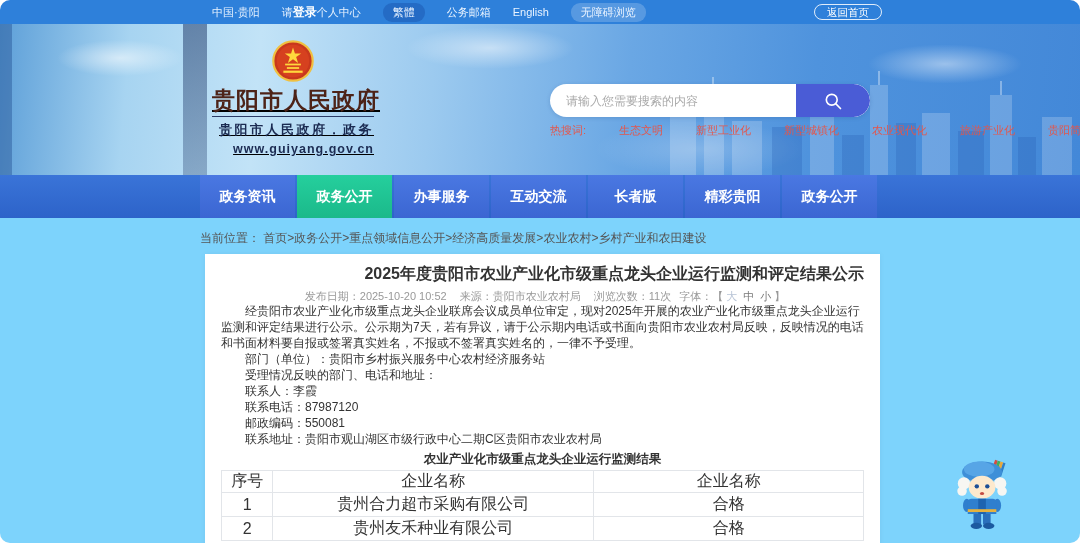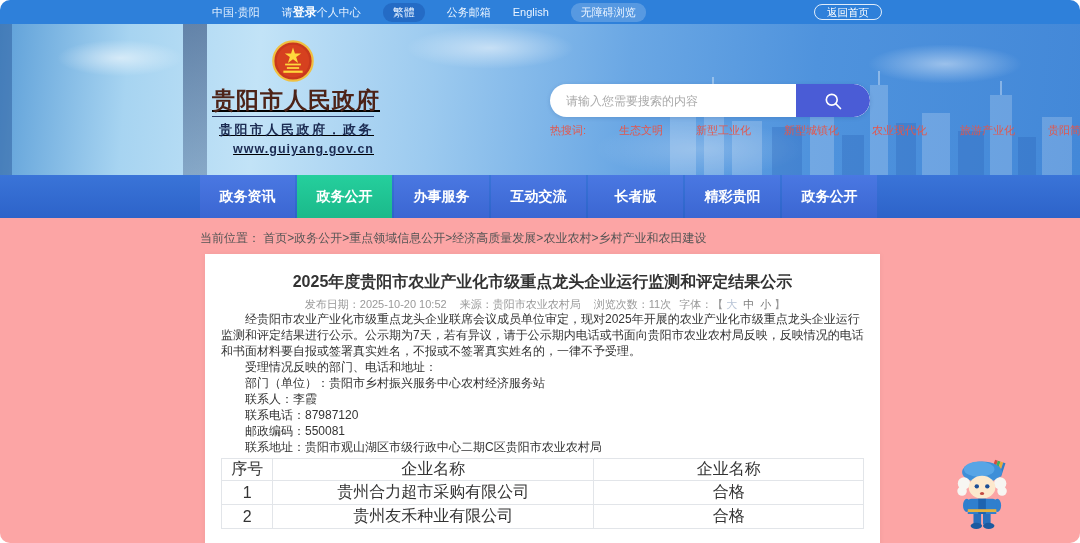--- a/index.html
+++ b/index.html
@@ -90,30 +90,30 @@
     padding-left: 200px; display: flex;
   }
   .nav-item {
     width: 95px; margin-right: 2px; display: flex; align-items: center; justify-content: center;
     color: #fff; font-size: 14px; font-weight: bold; cursor: pointer;
     background: linear-gradient(180deg, #4a78e2, #3b66d2);
   }
   .nav-item.active { background: linear-gradient(180deg, #25cf9d, #1bb98a); text-align: right; }
 
   
-  .content { position: relative; height: 325px; background: #fca5a5; }
+  .content { position: relative; height: 325px; background: #7dd3fc; }
   .breadcrumb { padding: 12px 0 0 200px; font-size: 12px; color: #555; line-height: 16px; }
   .breadcrumb .bc-path { cursor: pointer; }
 
   .card {
     margin: 8px 0 0 205px; width: 675px; height: 320px; background: #fff;
     padding: 4px 16px 0; box-shadow: 0 0 6px rgba(0,0,0,.05);
   }
   .article-title {
-    margin-top: 14px; text-align: center; font-size: 16px; font-weight: bold;
+    margin-top: 6px; text-align: right; font-size: 16px; font-weight: bold;
     color: #333; line-height: 20px;
   }
   .meta { margin-top: 6px; text-align: center; font-size: 11px; color: #999; line-height: 13px; }
   .meta span { margin: 0 5px; }
   .meta .fsz { margin: 0 3px; cursor: pointer; }
   .fsz-light { color: #b8c4d6; }
   .fsz-dark { color: #777; }
   .meta .fbracket { margin: 0; }
 
   .para { font-size: 12px; color: #333; line-height: 16px; text-indent: 2em; }
@@ -231,27 +231,28 @@
       <div class="article-title">2025年度贵阳市农业产业化市级重点龙头企业运行监测和评定结果公示</div>
 
       <div class="meta">
         <span>发布日期：2025-10-20 10:52</span>
         <span>来源：贵阳市农业农村局</span>
         <span>浏览次数：11次</span>
         <span class="fbracket">字体：【</span><span class="fsz fsz-light">大</span><span class="fsz fsz-dark">中</span><span class="fsz fsz-dark">小</span><span class="fbracket">】</span>
       </div>
 
       <p class="para para-first">经贵阳市农业产业化市级重点龙头企业联席会议成员单位审定，现对2025年开展的农业产业化市级重点龙头企业运行监测和评定结果进行公示。公示期为7天，若有异议，请于公示期内电话或书面向贵阳市农业农村局反映，反映情况的电话和书面材料要自报或签署真实姓名，不报或不签署真实姓名的，一律不予受理。</p>
+      <p class="para">部门（单位）：贵阳市乡村振兴服务中心农村经济服务站</p>
       <p class="para">受理情况反映的部门、电话和地址：</p>
-      <p class="para">部门（单位）：贵阳市乡村振兴服务中心农村经济服务站</p>
       <p class="para">联系人：李霞</p>
       <p class="para">联系电话：87987120</p>
       <p class="para">邮政编码：550081</p>
       <p class="para">联系地址：贵阳市观山湖区市级行政中心二期C区贵阳市农业农村局</p>
 
+      <div class="table-title">农业产业化市级重点龙头企业运行监测结果</div>
 
       <table class="result">
         <colgroup>
             <col style="width:8%">
             <col style="width:50%">
             <col style="width:42%">
           </colgroup>
         <thead>
           <tr>
             <th>序号</th>

